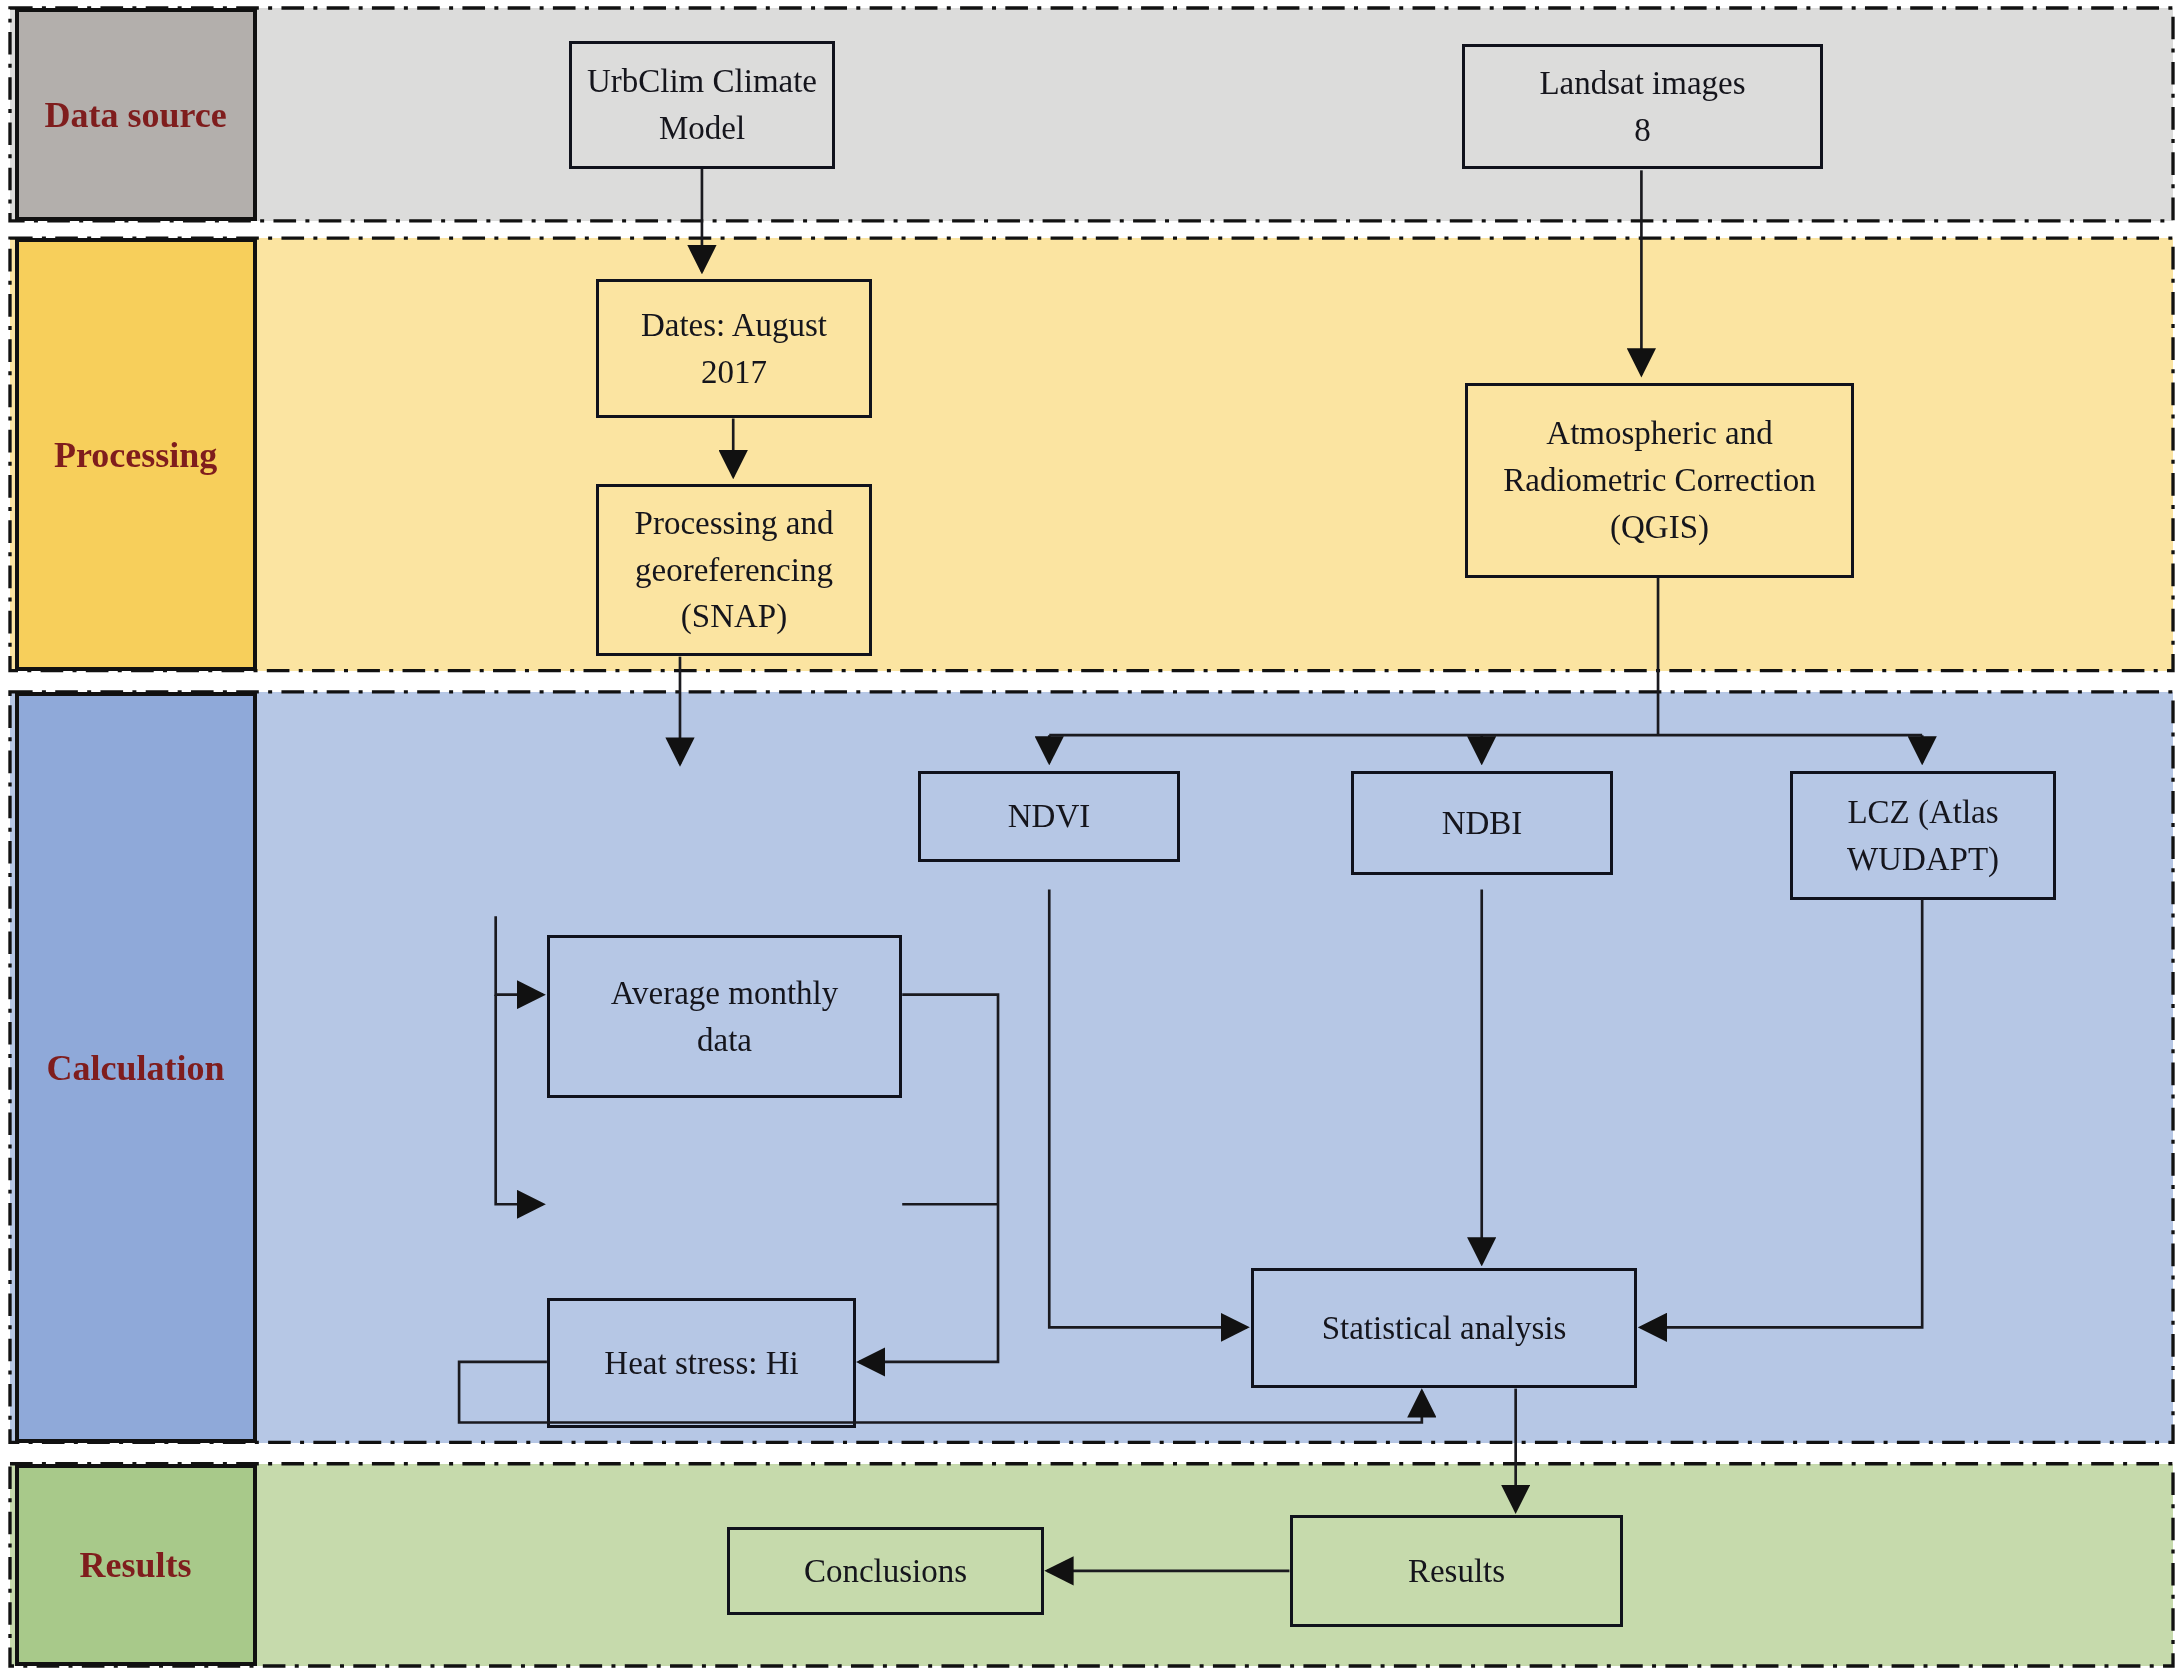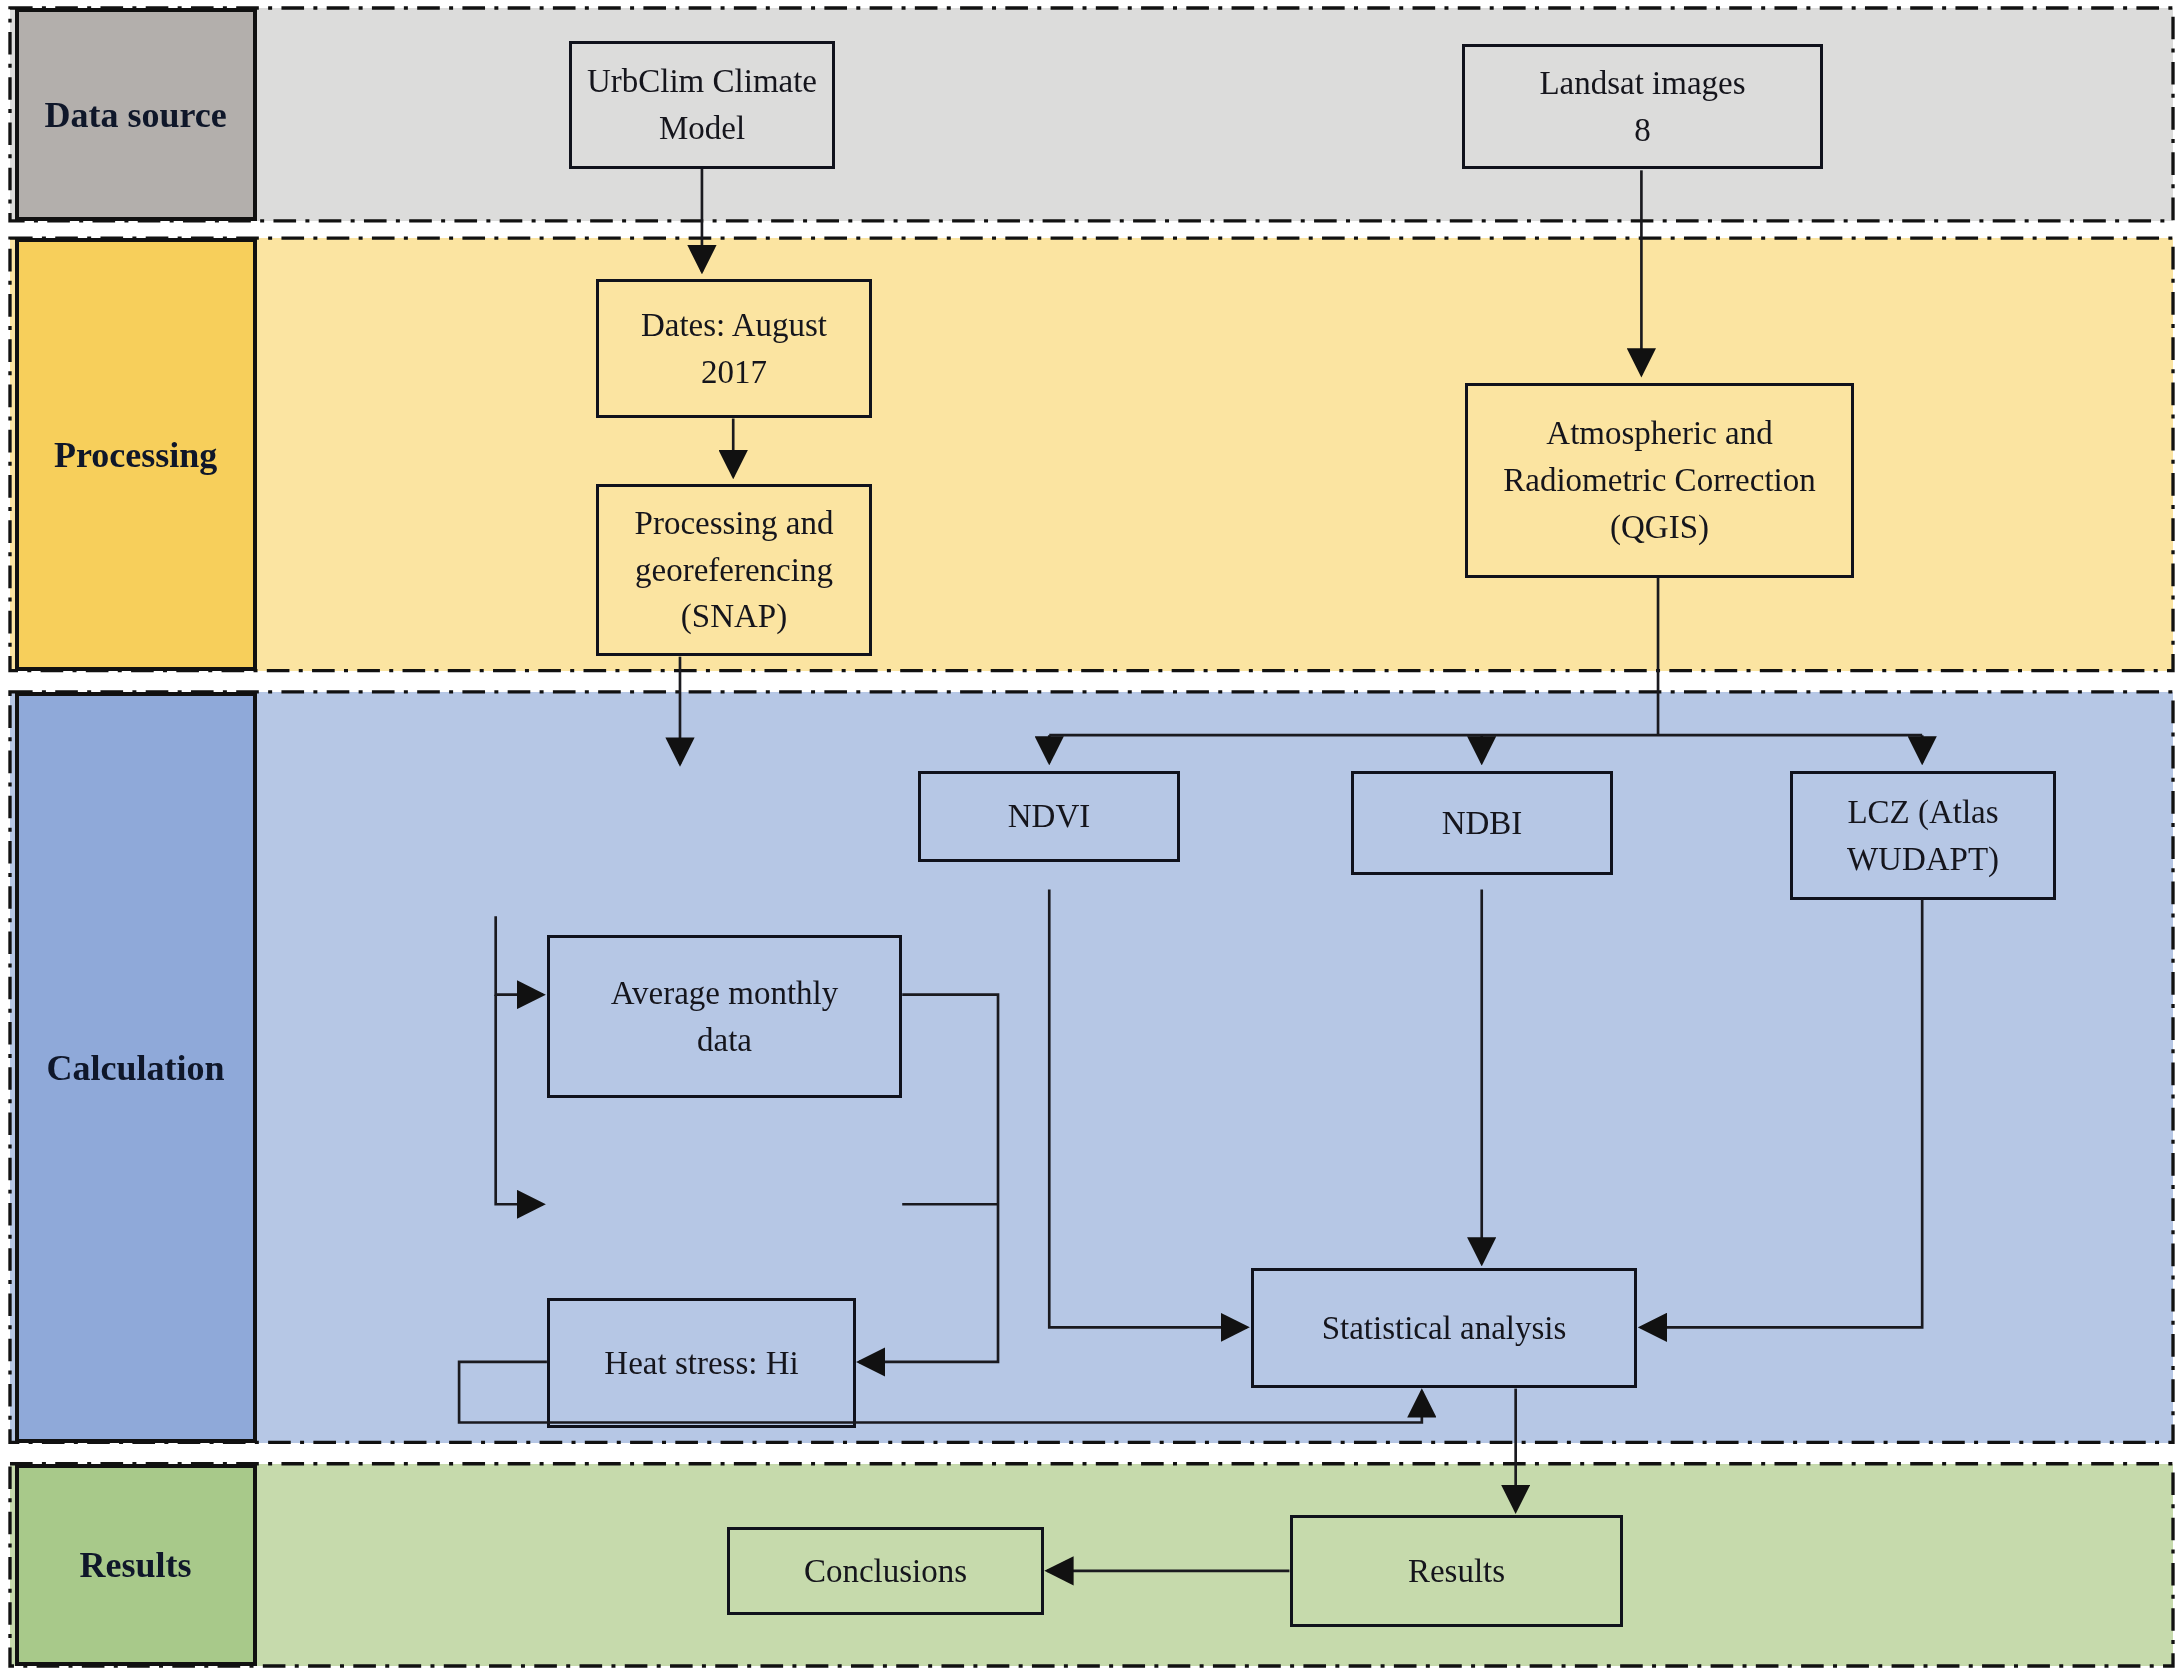--- a/index.html
+++ b/index.html
@@ -8,21 +8,21 @@
     width:2183px;height:1674px;
     background:#ffffff;
     font-family:"Liberation Serif","DejaVu Serif",serif;
     overflow:hidden;
   }
   .band{position:absolute;left:10px;width:2163px;}
   .band-label{
     position:absolute;left:14.6px;width:242px;
     border:4px solid #111111;
     display:flex;align-items:center;justify-content:center;
-    font-weight:bold;font-size:36px;color:#0f172a;
+    font-weight:bold;font-size:36px;color:#7f1d1d;
     box-sizing:border-box;text-align:center;
   }
   .node{
     position:absolute;
     border:3.3px solid #10121c;
     display:flex;align-items:center;justify-content:center;
     font-size:33px;line-height:1.42;color:#15151c;
     text-align:center;white-space:pre-line;
     box-sizing:border-box;
   }

